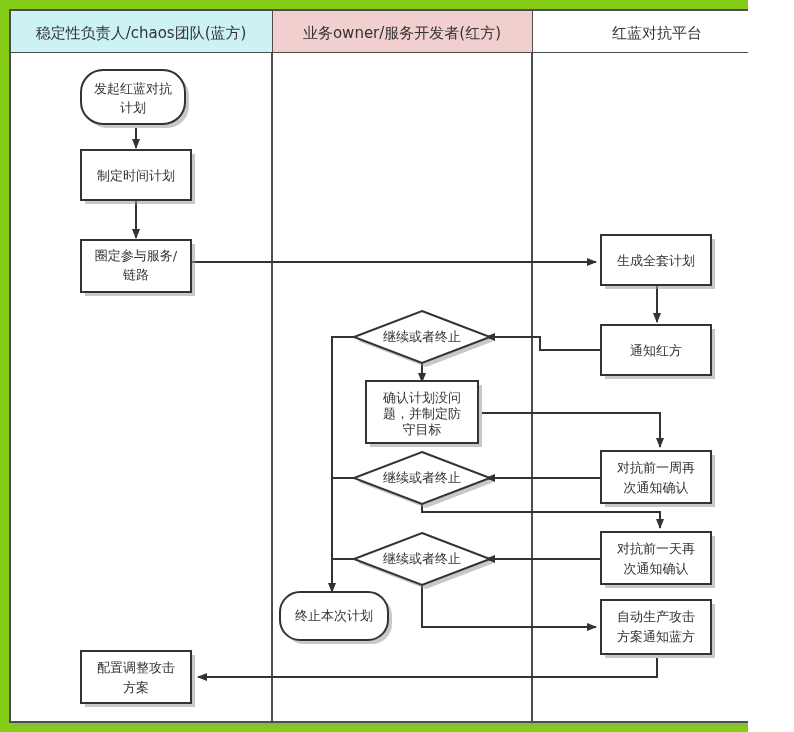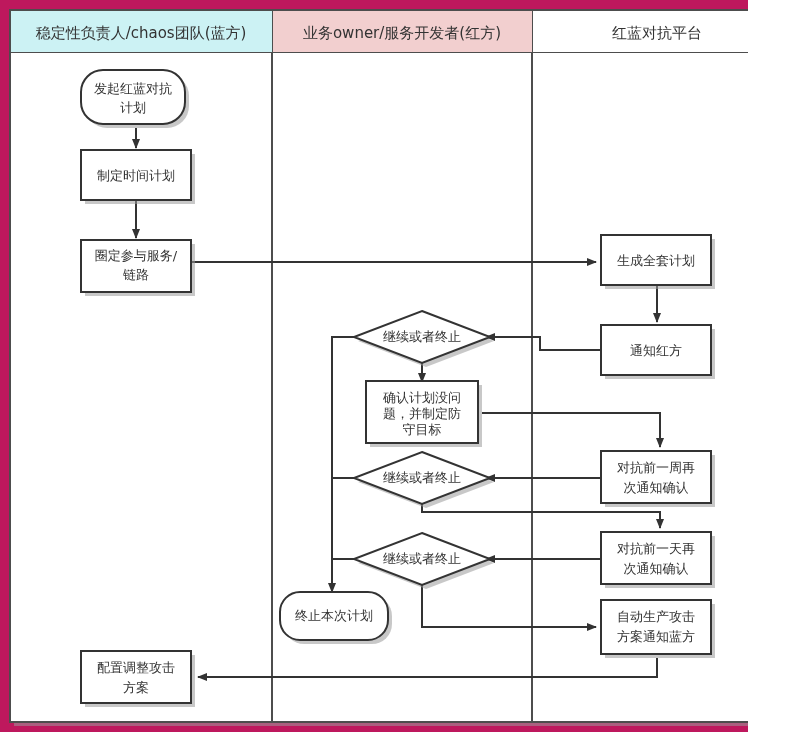--- a/index.html
+++ b/index.html
@@ -8,21 +8,21 @@
     padding: 0;
     background: #ffffff;
   }
   body {
     font-family: "DejaVu Sans", "Liberation Sans", sans-serif;
   }
   #canvas {
     position: relative;
     width: 748px;
     height: 732px;
-    background: #be185d;
+    background: #84cc16;
     overflow: hidden;
   }
   svg#diagram {
     position: absolute;
     left: 0;
     top: 0;
     width: 794px;
     height: 732px;
     display: block;
   }

